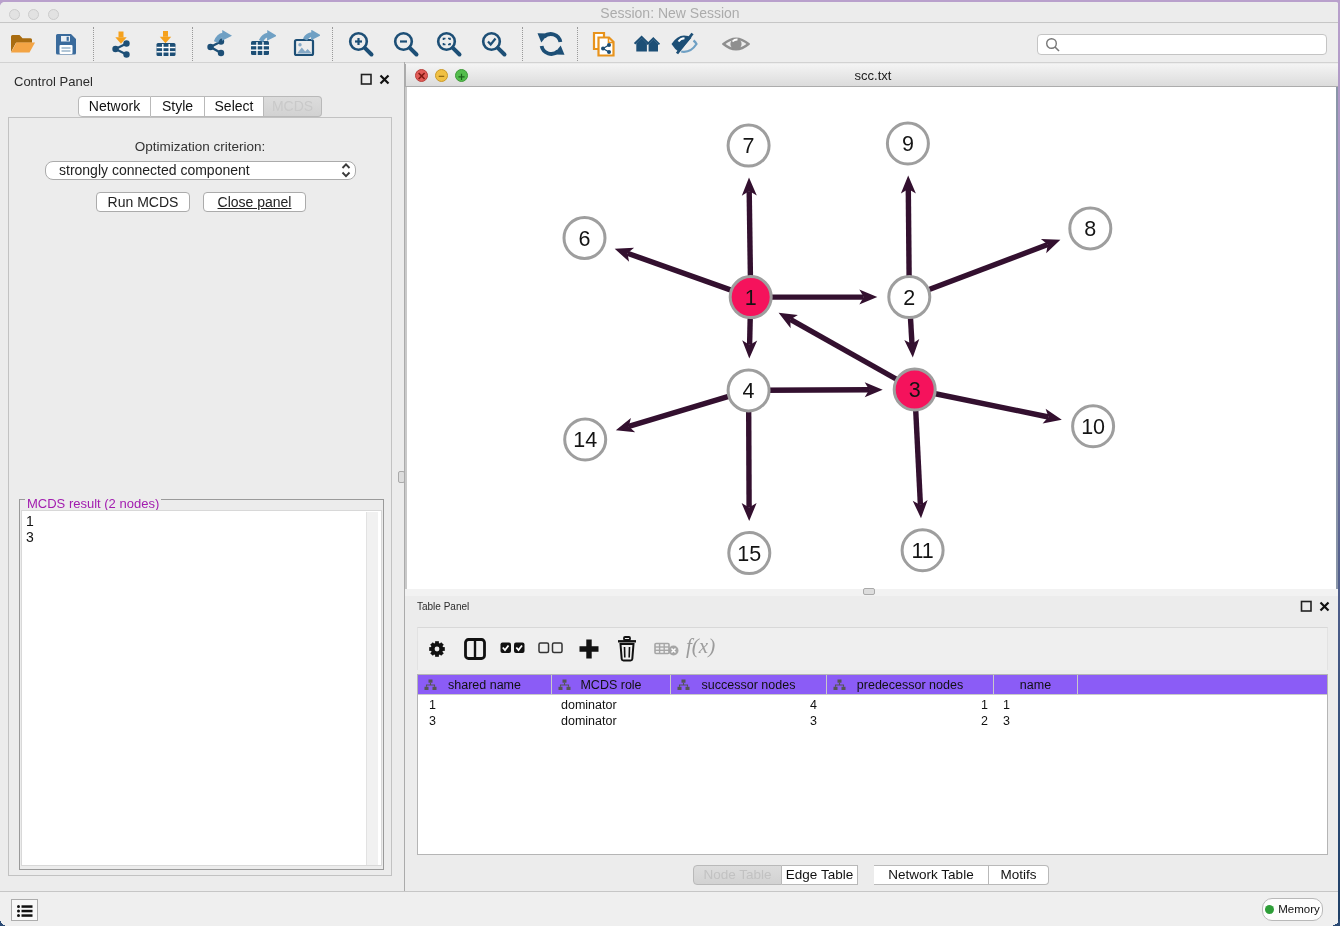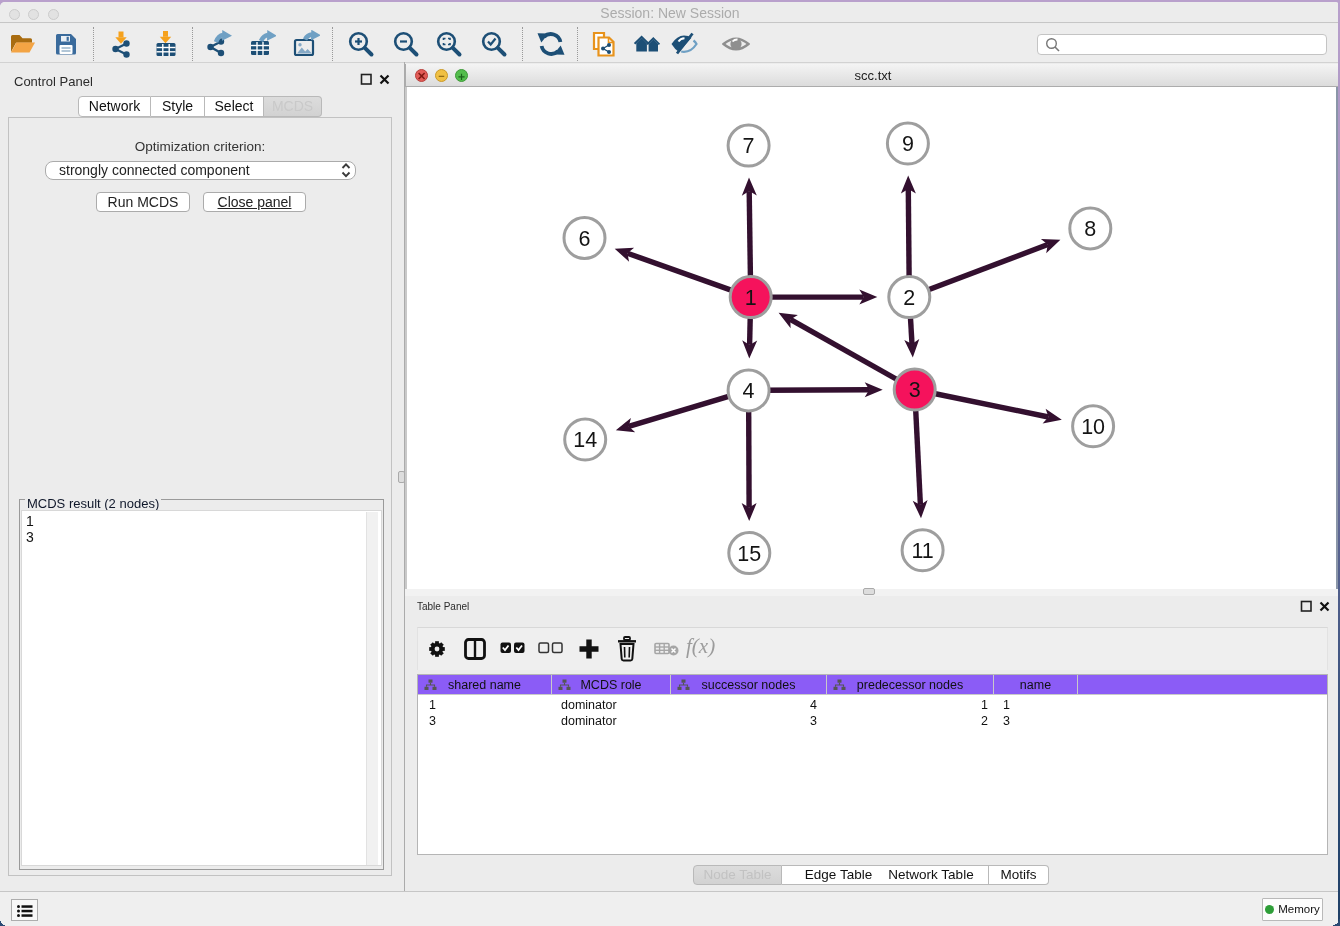--- a/index.html
+++ b/index.html
@@ -16,21 +16,21 @@
 
 #cp-head { position:absolute; left:0; top:63px; width:399px; height:30px;text-align:right; }
 #cp-title { position:absolute; left:14px; top:11px; font-size:13px; color:#2B2B2B; }
 #cp-tabs { position:absolute; left:78px; top:96px; height:21px; }
 .tab { position:absolute; top:0; height:21px; background:#FFF; border:1px solid #B9B9B9; font-size:14px; color:#111; text-align:center; line-height:19px; }
 #cp-content { position:absolute; left:8px; top:117px; width:384px; height:759px; background:#ECECEC; border:1px solid #C2C2C2; }
 #opt-label { position:absolute; left:0; top:21px; width:100%; text-align:center; font-size:13.5px; color:#333; }
 #dropdown { position:absolute; left:36px; top:43px; width:311px; height:19px; background:#FFF; border:1px solid #ABABAB; border-radius:8px; font-size:14px; color:#222; line-height:17px; padding-left:13px; }
 .btn { position:absolute; top:74px; height:20px; background:#FFF; border:1px solid #ABABAB; border-radius:4px; font-size:14px; color:#222; text-align:center; line-height:18px; }
 #fieldset { position:absolute; left:10px; top:381px; width:365px; height:371px; border:1px solid #9A9A9A; }
-#fs-legend { position:absolute; left:5px; top:-4px; background:#ECECEC; font-size:13px; color:#0f172a; padding:0 2px; }
+#fs-legend { position:absolute; left:5px; top:-4px; background:#ECECEC; font-size:13px; color:#a21caf; padding:0 2px; }
 #fs-white { position:absolute; left:1px; top:10px; width:361px; height:356px; background:#FFF; border:1px solid #D8D8D8; font-size:14px; line-height:16px; color:#111; }
 #fs-scroll { position:absolute; right:3px; top:1px; width:12px; height:353px; background:#F1F1F1; border-left:1px solid #E2E2E2; }
 #vline { position:absolute; left:404px; top:62px; width:1px; height:829px; background:#ABABAB; }
 #vhandle { position:absolute; left:398px; top:471px; width:7px; height:12px; background:#DDD; border:1px solid #AAA; border-radius:2px; }
 
 #nw-title { position:absolute; left:405px; top:64px; width:935px; height:23px; background:linear-gradient(#F4F4F4,#DCDCDC); border-bottom:1px solid #ACACAC; border-left:1px solid #ACACAC; }
 #nw-title-text { position:absolute; left:0; top:4px; width:100%; text-align:center; font-size:13px; color:#1A1A1A; }
 .mtl { position:absolute; top:5px; width:13px; height:13px; border-radius:50%; font-size:11px; font-weight:bold; text-align:center; line-height:13px; }
 #canvas { position:absolute; left:405px; top:87px; width:933px; height:502px; background:#FFF; border-left:2px solid #C9C9C9; border-right:2px solid #8A96A8; }
 #hdiv { position:absolute; left:405px; top:589px; width:935px; height:7px; background:#F2F2F2; }
@@ -41,21 +41,21 @@
 #tp-toolbar { position:absolute; left:12px; top:31px; width:911px; height:43px; background:#EFEFEF; border-top:1px solid #D8D8D8; border-left:1px solid #E2E2E2; border-right:1px solid #E2E2E2; }
 #tbl { position:absolute; left:12px; top:78px; width:911px; height:181px; background:#FFF; border:1px solid #B5B5B5; }
 #tbl-head { position:absolute; left:0; top:0; width:909px; height:20px; background:#8b5cf6; border-bottom:1px solid #C9C9C9; }
 .th { position:absolute; top:0; height:20px; border-right:1px solid #C9C9C9; font-size:12.5px; color:#111; text-align:center; line-height:20px; }
 .td { position:absolute; font-size:12.5px; color:#111; }
 #tp-tabs { position:absolute; left:288px; top:269px; height:20px; }
 .ttab { position:absolute; top:0; height:20px; background:#FFF; border:1px solid #B9B9B9; font-size:13.5px; color:#111; text-align:center; line-height:18px; }
 
 #status { position:absolute; left:0; top:891px; width:1340px; height:35px; background:#EFEFEF; border-top:1px solid #C6C6C6; }
 #st-btn { position:absolute; left:11px; top:7px; width:27px; height:22px; background:#F8F8F8; border:1px solid #ADADAD; }
-#mem-btn { position:absolute; right:17px; top:6px; width:61px; height:23px; background:#FDFDFD; border:1px solid #B9B9B9; border-radius:1px; font-size:11.5px; color:#111; line-height:21px; text-align:center; }
+#mem-btn { position:absolute; right:17px; top:6px; width:61px; height:23px; background:#FDFDFD; border:1px solid #B9B9B9; border-radius:10px; font-size:11.5px; color:#111; line-height:21px; text-align:center; }
 </style>
 </head>
 <body>
 <div id="win"></div>
 
 <div id="titlebar">
   <div class="tl" style="left:8.5px;"></div>
   <div class="tl" style="left:28px;"></div>
   <div class="tl" style="left:47.5px;"></div>
   <div id="title-text">Session: New Session</div>
@@ -406,21 +406,21 @@
     <div class="td" style="left:409px;top:23px;width:161px;text-align:right;">1</div>
     <div class="td" style="left:585px;top:23px;">1</div>
     <div class="td" style="left:11px;top:39px;">3</div>
     <div class="td" style="left:143px;top:39px;">dominator</div>
     <div class="td" style="left:253px;top:39px;width:146px;text-align:right;">3</div>
     <div class="td" style="left:409px;top:39px;width:161px;text-align:right;">2</div>
     <div class="td" style="left:585px;top:39px;">3</div>
   </div>
   <div id="tp-tabs">
     <div class="ttab" style="left:0; width:89px; border-radius:4px 0 0 4px; background:linear-gradient(#DCDCDC,#D2D2D2); color:#C2C2C2;">Node Table</div>
-    <div class="ttab" style="left:89px; width:114px; border-left:none;">Edge Table</div>
+    <div class="ttab" style="left:89px; width:76px; border-left:none;">Edge Table</div>
     <div class="ttab" style="left:181px; width:115px; border-left:none;">Network Table</div>
     <div class="ttab" style="left:296px; width:60px; border-left:none; border-radius:0 4px 4px 0;">Motifs</div>
   </div>
 </div>
 
 <div id="status">
   <div id="st-btn">
       <svg width="25" height="20" style="position:absolute;left:2px;top:2px;">
         <g fill="#111">
           <circle cx="4.5" cy="4.5" r="1.5"></circle>

